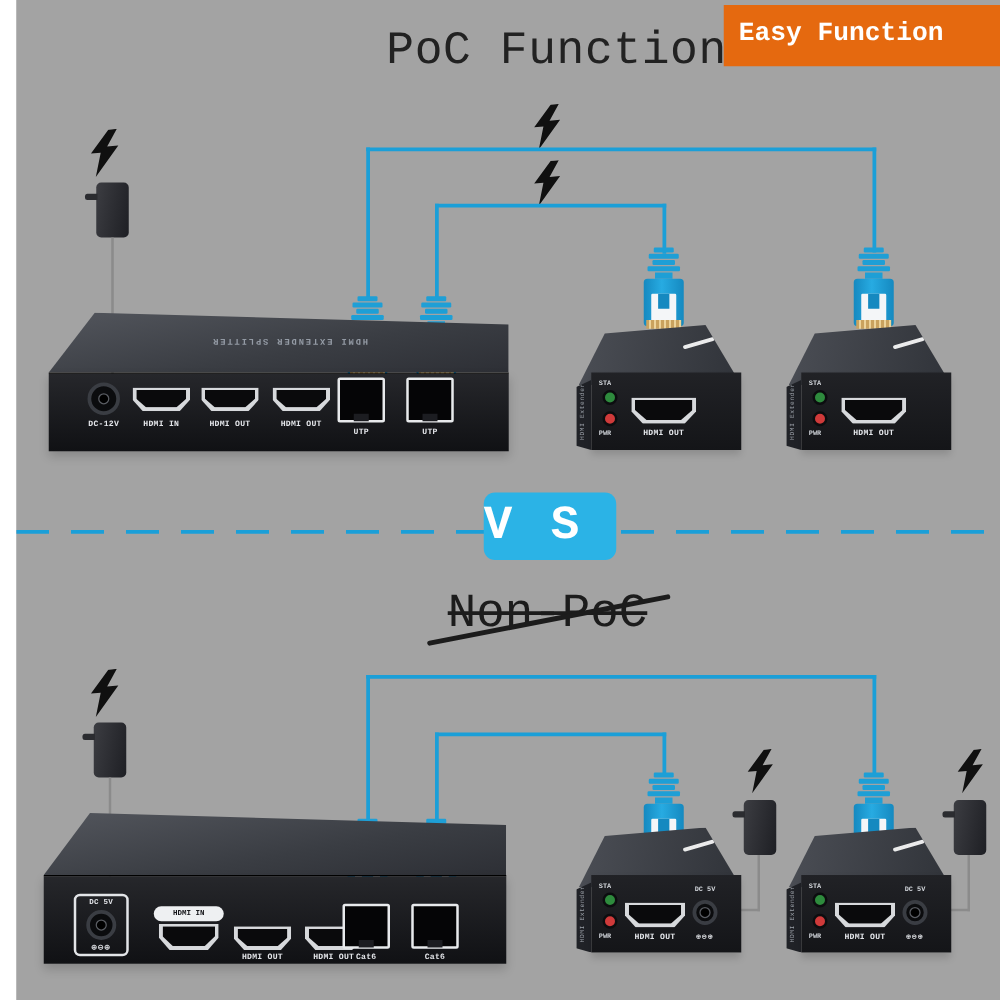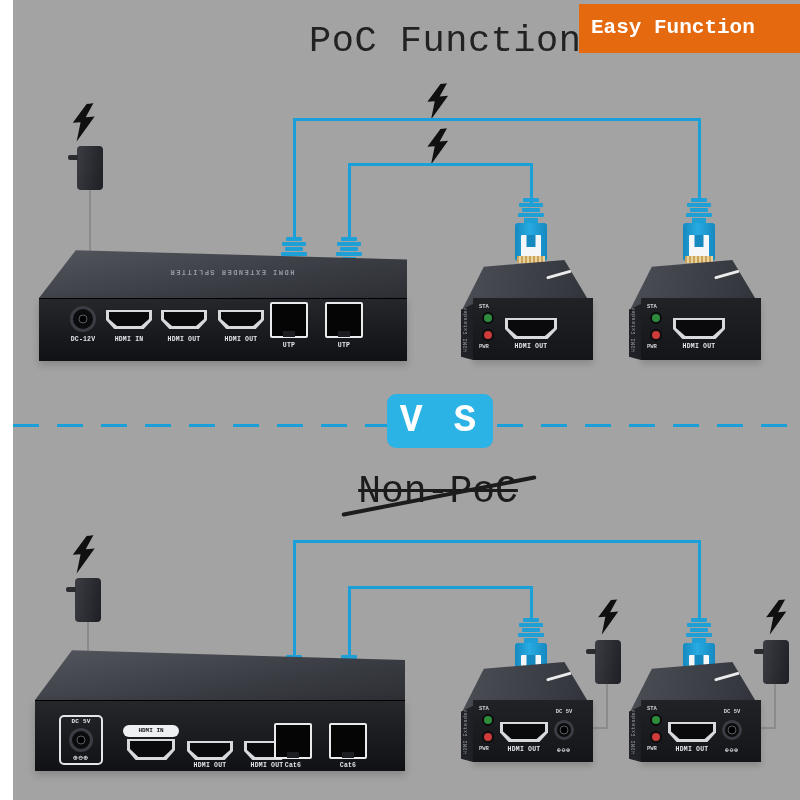--- a/index.html
+++ b/index.html
@@ -14,21 +14,21 @@
   .badge .b2{font-size:21px;font-weight:bold;display:block;}
   .nonpoc{position:absolute;left:330px;top:470px;width:190px;text-align:center;font-size:38px;
           color:#1c1c1c;text-decoration:line-through;}
   .diag-strike{position:absolute;left:327px;top:494px;width:198px;height:4px;background:#1c1c1c;
           transform:rotate(-11deg);border-radius:2px;}
 
   
   .dash-line{position:absolute;left:0;top:424px;width:800px;height:3px;
           background:repeating-linear-gradient(90deg,#1B9FD8 0 26px,transparent 26px 44px);}
   .vs-box{position:absolute;left:374px;top:394px;width:106px;height:54px;background:#2BB3E6;
-          border-radius:9px;color:#fff;font-size:38px;font-weight:bold;text-align:center;
+          border-radius:9px;color:#fff;font-size:38px;font-weight:bold;
           line-height:54px;letter-spacing:4px;}
 
   
   .bolt{position:absolute;transform:rotate(-5deg);}
   .bolt svg{display:block;}
   .bolt path{fill:#101010;}
 
   
   .adapter{position:absolute;width:26px;height:44px;border-radius:4px;
            background:linear-gradient(100deg,#3c3d42,#1e1f24);}

